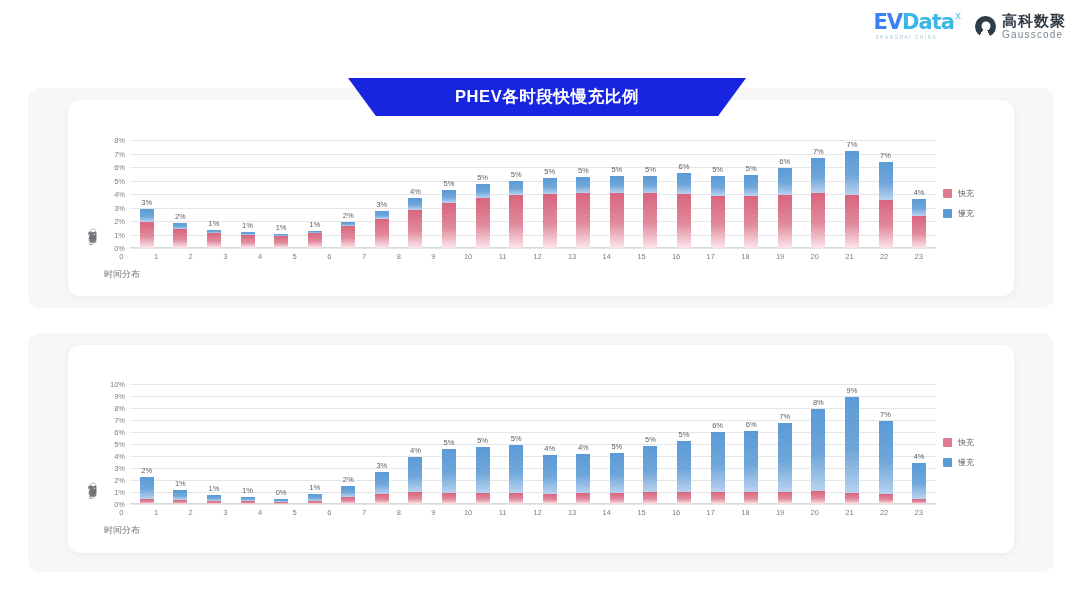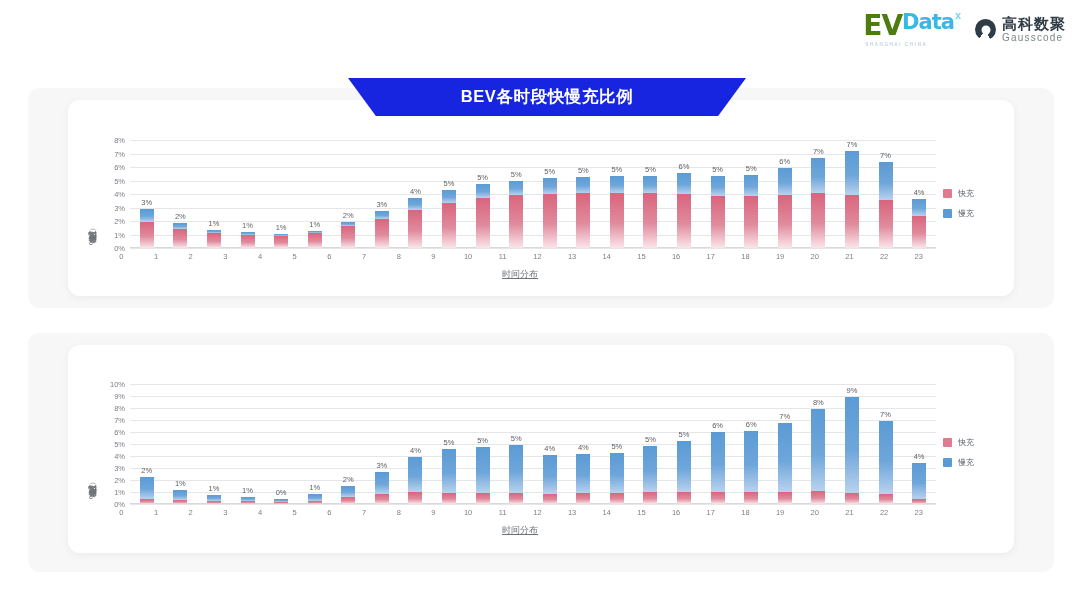--- a/index.html
+++ b/index.html
@@ -7,21 +7,21 @@
     width:1080px;height:608px;overflow:hidden;background:#ffffff;
     font-family:"Liberation Sans","DejaVu Sans",sans-serif;
     -webkit-font-smoothing:antialiased;
   }
   .page{position:relative;width:1080px;height:608px;}
 
   
   .header-logos{position:absolute;top:12px;right:14px;display:flex;align-items:center;gap:14px;}
   .evdata{display:flex;flex-direction:column;align-items:flex-start;}
   .evdata-word{display:flex;align-items:flex-start;line-height:1;}
-  .evdata-ev{font-size:28px;font-weight:700;color:#4d7c0f;letter-spacing:-1px;font-family:"DejaVu Sans",sans-serif;}
+  .evdata-ev{font-size:21px;font-weight:700;color:#3b82f6;letter-spacing:-1px;font-family:"DejaVu Sans",sans-serif;}
   .evdata-data{font-size:21px;font-weight:700;color:#3ab7e6;letter-spacing:-1px;font-family:"DejaVu Sans",sans-serif;}
   .evdata-x{font-size:11px;font-weight:700;color:#7fd2f0;margin-left:1px;margin-top:-2px;}
   .evdata-sub{font-size:4.6px;letter-spacing:1.6px;color:#a9c6d6;margin-top:2px;padding-left:2px;}
   .gauss{display:flex;align-items:center;gap:6px;}
   .gauss-mark{position:relative;width:21px;height:21px;border-radius:50%;
      background:conic-gradient(from 215deg,#2f3b45 0deg 300deg,rgba(0,0,0,0) 300deg 360deg);}
   .gauss-mark::after{content:"";position:absolute;left:50%;top:50%;transform:translate(-50%,-50%);
      width:9px;height:9px;border-radius:50%;background:#ffffff;}
   .gauss-mark::before{content:"";position:absolute;right:1px;top:7px;width:8px;height:4px;background:#2f3b45;border-radius:1px;}
   .gauss-txt{display:flex;flex-direction:column;line-height:1;}
@@ -49,21 +49,21 @@
   .grid-line{position:absolute;left:0;right:0;height:1px;background:#e4e6e8;}
   .axis-line{position:absolute;left:0;right:0;bottom:0;height:1px;background:#d7dadd;}
   .bars{position:absolute;left:0;right:0;top:0;bottom:0;display:flex;align-items:flex-end;}
   .bar-slot{flex:1 1 0;height:100%;position:relative;}
   .bar{position:absolute;bottom:0;left:50%;transform:translateX(-50%);width:14px;}
   .seg-slow{width:100%;background:linear-gradient(180deg,#5b9bd5 0%,#6ea6da 55%,#b9d2ee 100%);}
   .seg-fast{width:100%;background:linear-gradient(180deg,#d9647d 0%,#e08b9d 55%,#fbe5ea 100%);}
   .bar-label{position:absolute;left:50%;transform:translateX(-50%);font-size:7.5px;color:#5a5f65;white-space:nowrap;}
   .x-labels{position:absolute;left:26px;right:0;display:flex;}
   .x-lab{flex:1 1 0;text-align:center;font-size:7.5px;color:#7a7f85;}
-  .x-title{position:absolute;text-align:center;font-size:9px;color:#6f7378;text-decoration:underline;}
+  .x-title{position:absolute;text-align:left;font-size:9px;color:#6f7378;}
 
   
   .legend{position:absolute;display:flex;flex-direction:column;gap:9px;}
   .legend-item{display:flex;align-items:center;gap:6px;}
   .legend-sw{width:9px;height:9px;border-radius:1px;}
   .legend-label{font-size:8px;color:#5a5f65;}
 </style>
 </head>
 <body>
 
@@ -87,21 +87,21 @@
         <span class="gauss-en">Gausscode</span>
       </div>
     </div>
 
   </div>
 
   <div class="outer-card" style="top:88px;height:220px;"></div>
   <div class="inner-card" style="left:68px;top:100px;width:946px;height:196px;"></div>
 
   <div class="ribbon" style="left:348px;top:78px;width:398px;">
-    <span class="ribbon-label">BEV各时段快慢充比例</span>
+    <span class="ribbon-label">PHEV各时段快慢充比例</span>
   </div>
 
   <div class="chart" style="left:86px;top:130px;width:850px;height:150px;">
     <div class="y-title" style="left:0px;top:8px;height:112px;">各时段充电次数占比（%）</div>
     <div class="plot-wrap" id="bev-plot-wrap" style="left:18px;top:10px;width:832px;height:108px;">
       <div class="y-labels" id="bev-ylabels">
           <div class="y-lab" style="top: 100%;">0%</div>
           <div class="y-lab" style="top: 87.5%;">1%</div>
           <div class="y-lab" style="top: 75%;">2%</div>
           <div class="y-lab" style="top: 62.5%;">3%</div>

